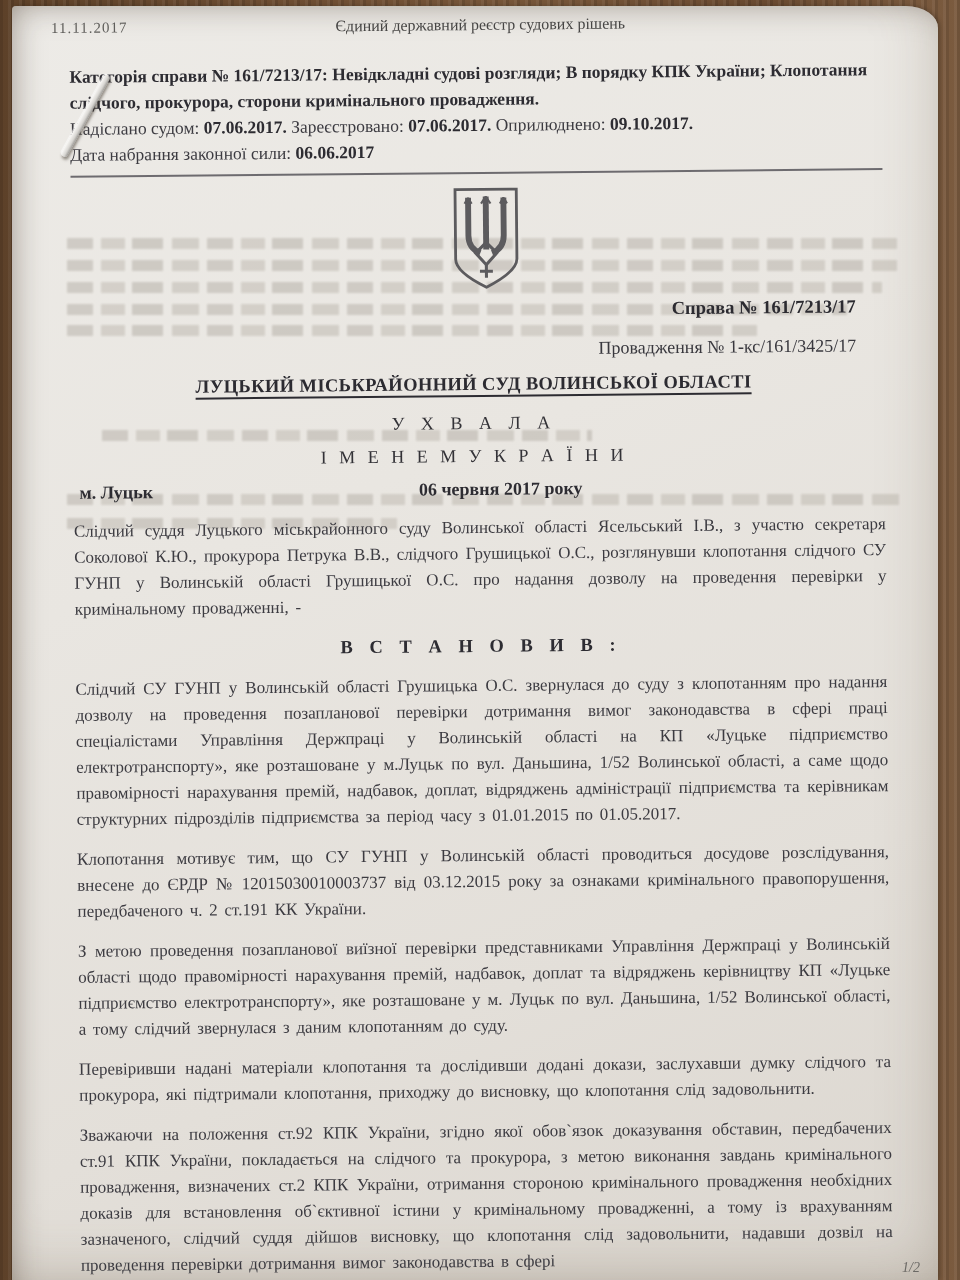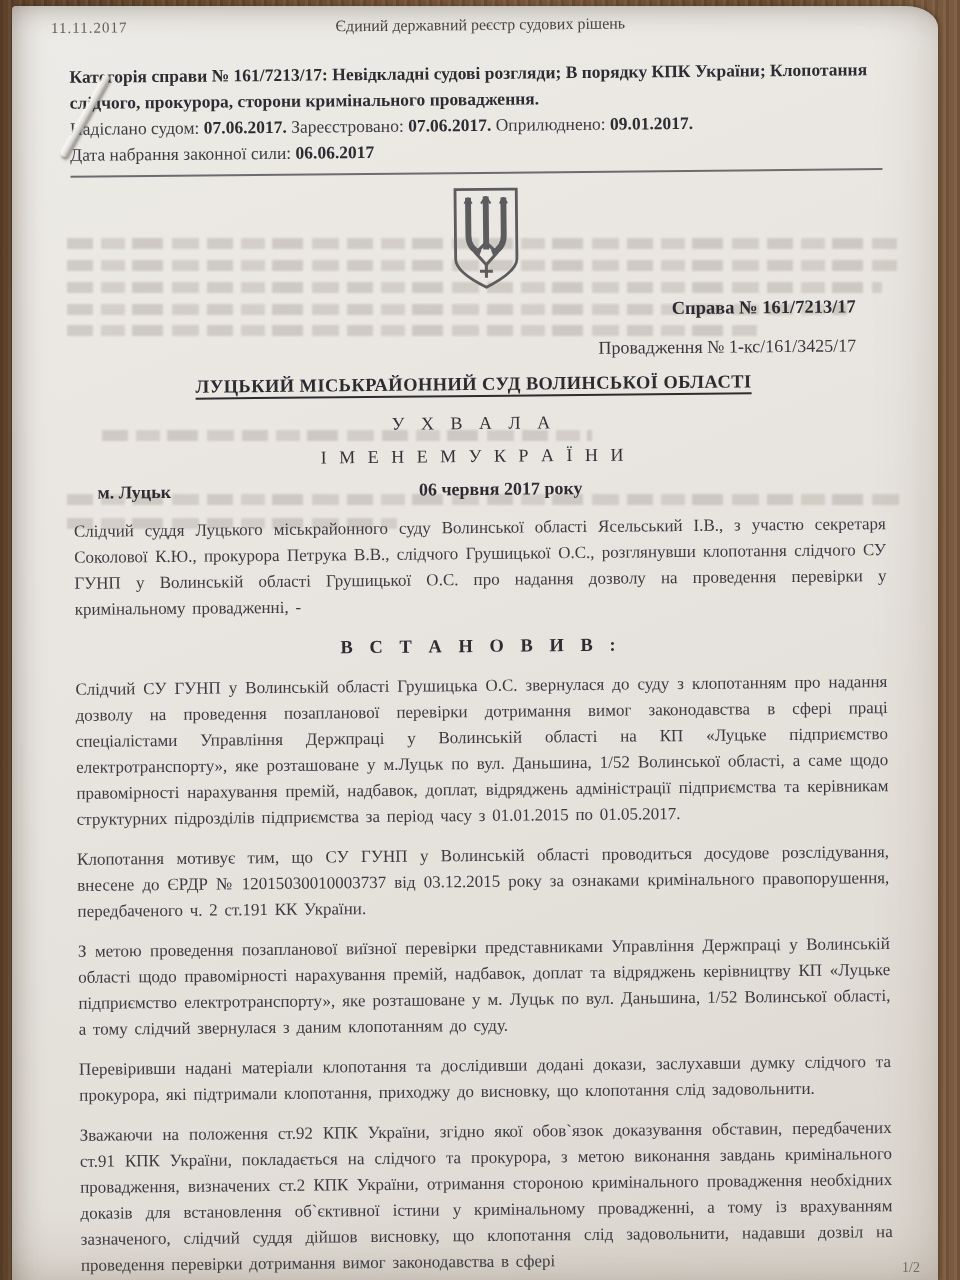--- a/index.html
+++ b/index.html
@@ -56,27 +56,27 @@
   
   .case-lines{margin:4px 80px 0 62px; text-align:right; color:#39383e;}
   .case-no{font-size:18.5px; font-weight:bold; color:#2c2b31;}
   .proc-no{font-size:18px; margin-top:18px;}
   
   .court{margin-top:14px; text-align:center; font-size:18.5px; font-weight:bold; color:#2c2b31; letter-spacing:.4px;}
   .court span{border-bottom:2px solid #2c2b31; padding-bottom:1px;}
   .doc-type{margin-top:18px; text-align:center; font-size:18px; letter-spacing:6px; color:#333237; font-weight:500;}
   .in-name{margin-top:12px; text-align:center; font-size:18px; letter-spacing:4px; color:#333237; font-weight:500;}
   .place-date{position:relative; margin:12px 62px 0; font-weight:bold; font-size:18px; color:#2d2c32; height:24px;}
-  .pd-city{position:absolute; left:24px;}
+  .pd-city{position:absolute; left:6px;}
   .pd-date{position:absolute; left:50%; transform:translateX(-34%);}
   
   .body-text{margin:12px 52px 0 62px; font-size:17px; line-height:26px; color:#3c3b41;}
   .body-text p{margin:0 0 14px 0; text-align:justify; word-spacing:2.5px;}
   .resolved{margin:8px 0 14px; text-align:center; font-size:18.5px; font-weight:bold; letter-spacing:6px; color:#2d2c32;}
-  .page-num{position:absolute; right:18px; bottom:4px; font-size:14px; color:#6b6965; z-index:2;}
+  .page-num{position:absolute; right:18px; bottom:4px; font-size:14px; color:#6b6965; z-index:2;font-style:italic;}
 </style>
 </head>
 <body>
 
 <div class="paper">
 
   <div class="ghost" style="left:55px;top:232px;width:830px;"></div>
   <div class="ghost" style="left:55px;top:254px;width:830px;"></div>
   <div class="ghost" style="left:55px;top:276px;width:815px;"></div>
   <div class="ghost" style="left:55px;top:298px;width:780px;"></div>
@@ -95,21 +95,21 @@
     </div>
 
     <div class="meta">
       <div class="b">Категорія справи № 161/7213/17: Невідкладні судові розгляди; В порядку КПК України; Клопотання слідчого, прокурора, сторони кримінального провадження.</div>
       <div>
         <span>Надіслано судом:</span>
         <span class="b">07.06.2017.</span>
         <span>Зареєстровано:</span>
         <span class="b">07.06.2017.</span>
         <span>Оприлюднено:</span>
-        <span class="b">09.01.2017.</span>
+        <span class="b">09.10.2017.</span>
       </div>
       <div>
         <span>Дата набрання законної сили:</span>
         <span class="b">06.06.2017</span>
       </div>
     </div>
 
     <hr class="rule">
 
     <div class="emblem-wrap">

